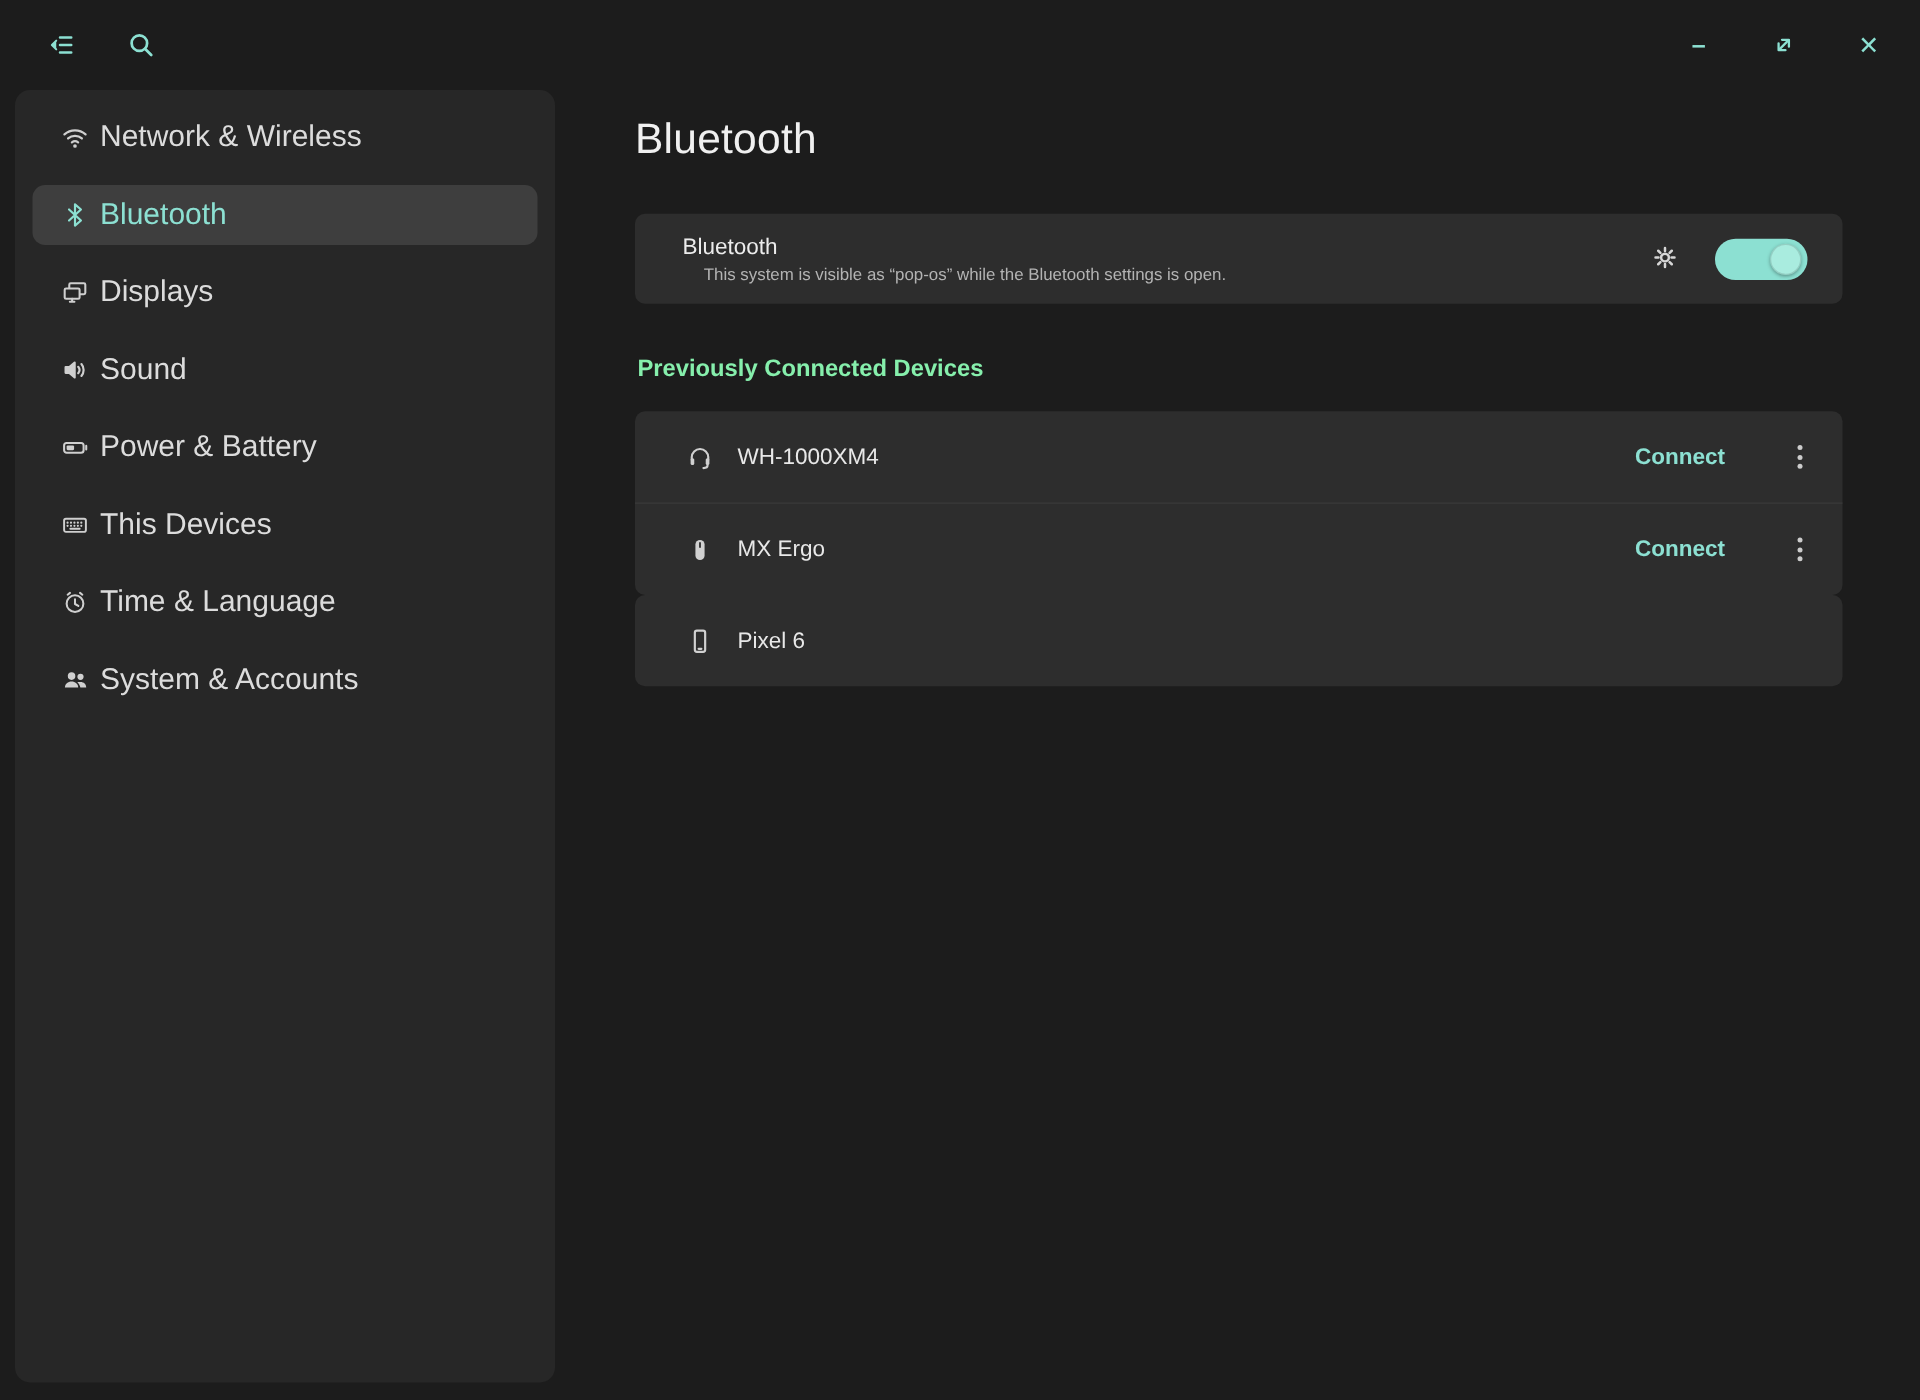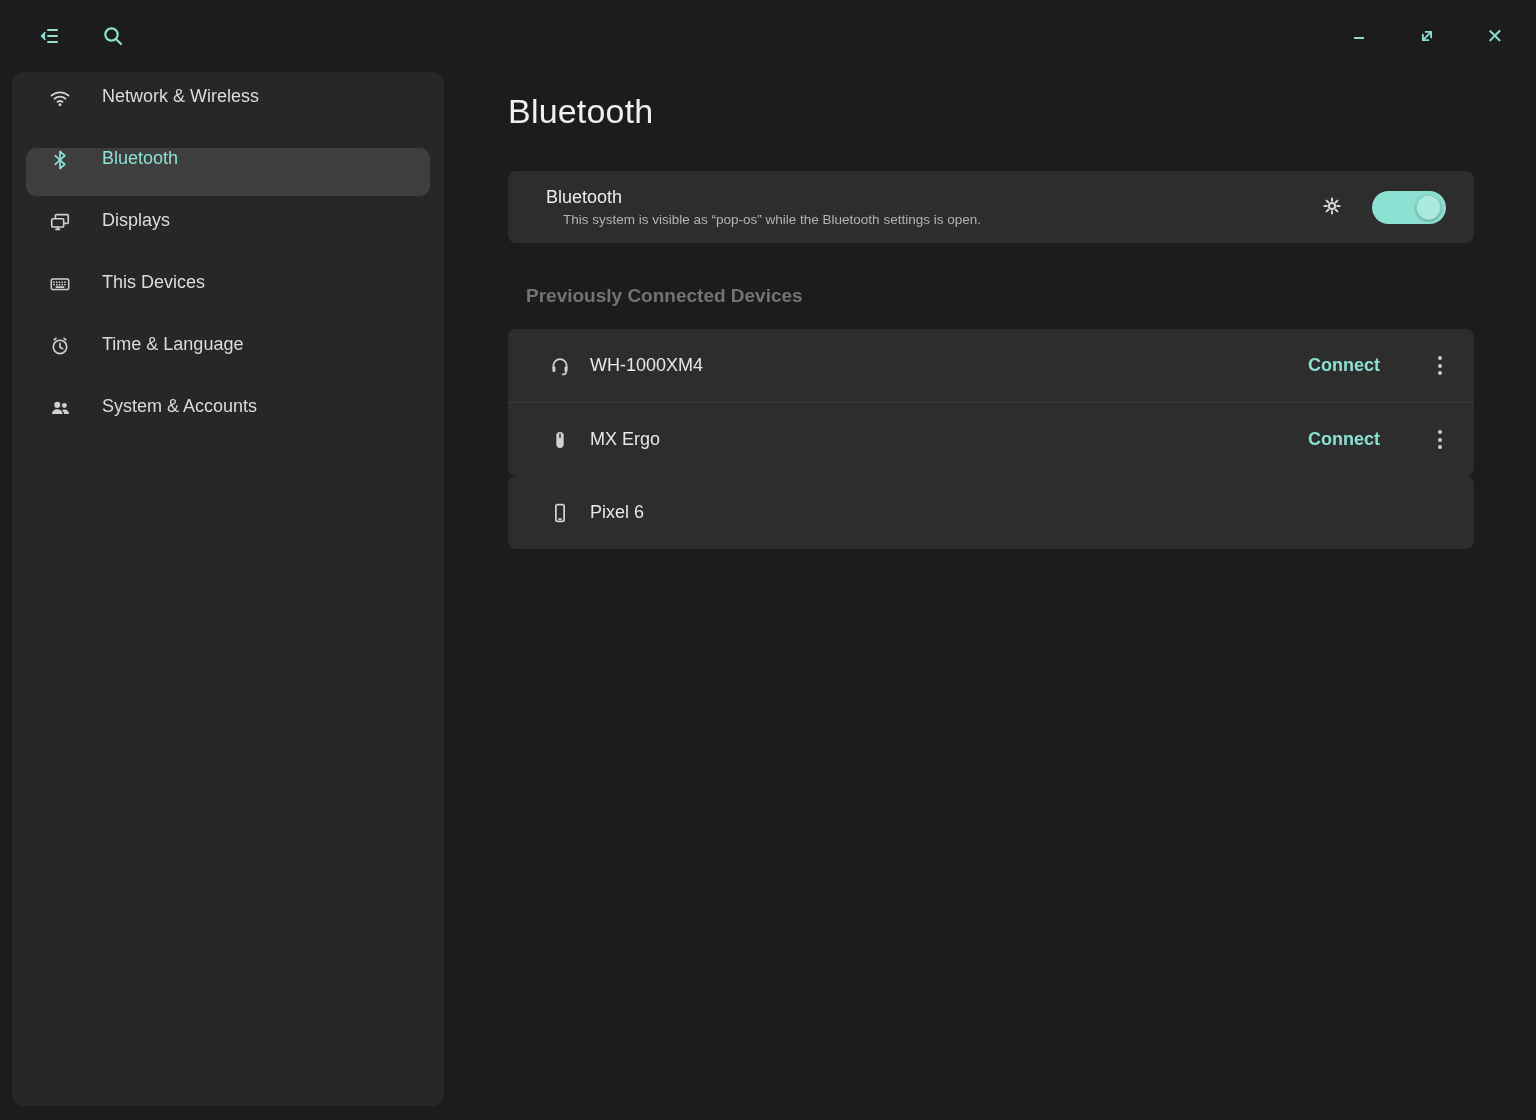--- a/index.html
+++ b/index.html
@@ -34,25 +34,25 @@
 
   
   .sidebar {
     width: 432px; flex: 0 0 432px;
     margin: 0 0 14px 12px;
     background: #272727;
     border-radius: 12px;
     padding: 14px;
   }
   .nav-item {
-    display: flex; gap: 30px;
+    display: flex; align-items: center; gap: 8px;
     height: 48px; padding: 0 14px 0 22px;
     margin-bottom: 14px;
     border-radius: 10px;
-    font-size: 18px; color: #dcdcdc;
+    font-size: 24px; color: #dcdcdc;
     cursor: pointer;
   }
   .nav-item:last-child { margin-bottom: 0; }
   .nav-item.selected { background: #3e3e3e; color: #8ce0d2; }
   .nav-icon { width: 24px; height: 24px; display: flex; align-items: center; justify-content: center; color: #cfcfcf; }
   .nav-item.selected .nav-icon { color: #8ce0d2; }
   .nav-icon svg { display: block; }
 
   
   .main { flex: 1; padding: 0 62px 0 64px; min-width: 0; }
@@ -79,22 +79,22 @@
     background: #8ce0d2; position: relative; cursor: pointer;
   }
   .toggle .knob {
     position: absolute; top: 4px; right: 5px;
     width: 25px; height: 25px; border-radius: 50%;
     background: #a9ecdf;
     box-shadow: 0 1px 3px rgba(0,0,0,0.35), inset 0 0 0 1px rgba(0,0,0,0.12);
   }
 
   .section-header {
-    font-size: 19px; font-weight: 700; color: #737373;
-    margin: 42px 0 22px 18px;
+    font-size: 19px; font-weight: 700; color: #86efac;
+    margin: 42px 0 22px 2px;
   }
 
   
   .device-row {
     display: flex; align-items: center;
     height: 73px; padding: 0 26px 0 40px;
   }
   .device-icon { width: 24px; height: 24px; color: #d0d0d0; display:flex; align-items:center; justify-content:center; margin-right: 18px; }
   .device-icon svg { display: block; }
   .device-name { font-size: 18px; color: #e8e8e8; }
@@ -184,21 +184,41 @@
         <span class="nav-icon">
           <svg width="22" height="22" viewBox="0 0 24 24" fill="none" stroke="currentColor" stroke-width="1.8" stroke-linecap="round">
             <rect x="7" y="4" width="14" height="9.5" rx="1.2"></rect>
             <rect x="3" y="8.5" width="13" height="9" rx="1.2" fill="#272727"></rect>
             <path d="M7.5 20h4M9.5 17.5V20"></path>
           </svg>
         </span>
         <span class="nav-label">Displays</span>
       </div>
 
-
+      <div class="nav-item">
+        <span class="nav-icon">
+          <svg width="22" height="22" viewBox="0 0 24 24" fill="none" stroke="currentColor" stroke-width="1.9" stroke-linecap="round" stroke-linejoin="round">
+            <path d="M3.8 9.5v5h3.3l4.6 4V5.5l-4.6 4H3.8z" fill="currentColor"></path>
+            <path d="M14.8 9.2a4.3 4.3 0 0 1 0 5.6"></path>
+            <path d="M17.6 6.8a8 8 0 0 1 0 10.4"></path>
+          </svg>
+        </span>
+        <span class="nav-label">Sound</span>
+      </div>
+
+      <div class="nav-item">
+        <span class="nav-icon">
+          <svg width="22" height="22" viewBox="0 0 24 24" fill="none" stroke="currentColor" stroke-width="1.8" stroke-linecap="round">
+            <rect x="2.5" y="8" width="17" height="8.5" rx="2.2"></rect>
+            <path d="M21.8 10.6v3.2"></path>
+            <rect x="4.7" y="10.2" width="6.5" height="4.1" rx="1" fill="currentColor" stroke="none"></rect>
+          </svg>
+        </span>
+        <span class="nav-label">Power &amp; Battery</span>
+      </div>
 
       <div class="nav-item">
         <span class="nav-icon">
           <svg width="22" height="22" viewBox="0 0 24 24" fill="none" stroke="currentColor" stroke-width="1.7" stroke-linecap="round">
             <rect x="2.5" y="6.5" width="19" height="11.5" rx="1.6"></rect>
             <path d="M5.5 10h.01M8.5 10h.01M11.5 10h.01M14.5 10h.01M17.5 10h.01M5.5 12.7h.01M8.5 12.7h.01M11.5 12.7h.01M14.5 12.7h.01M17.5 12.7h.01M8 15.3h8" stroke-width="1.9"></path>
           </svg>
         </span>
         <span class="nav-label">This Devices</span>
       </div>

